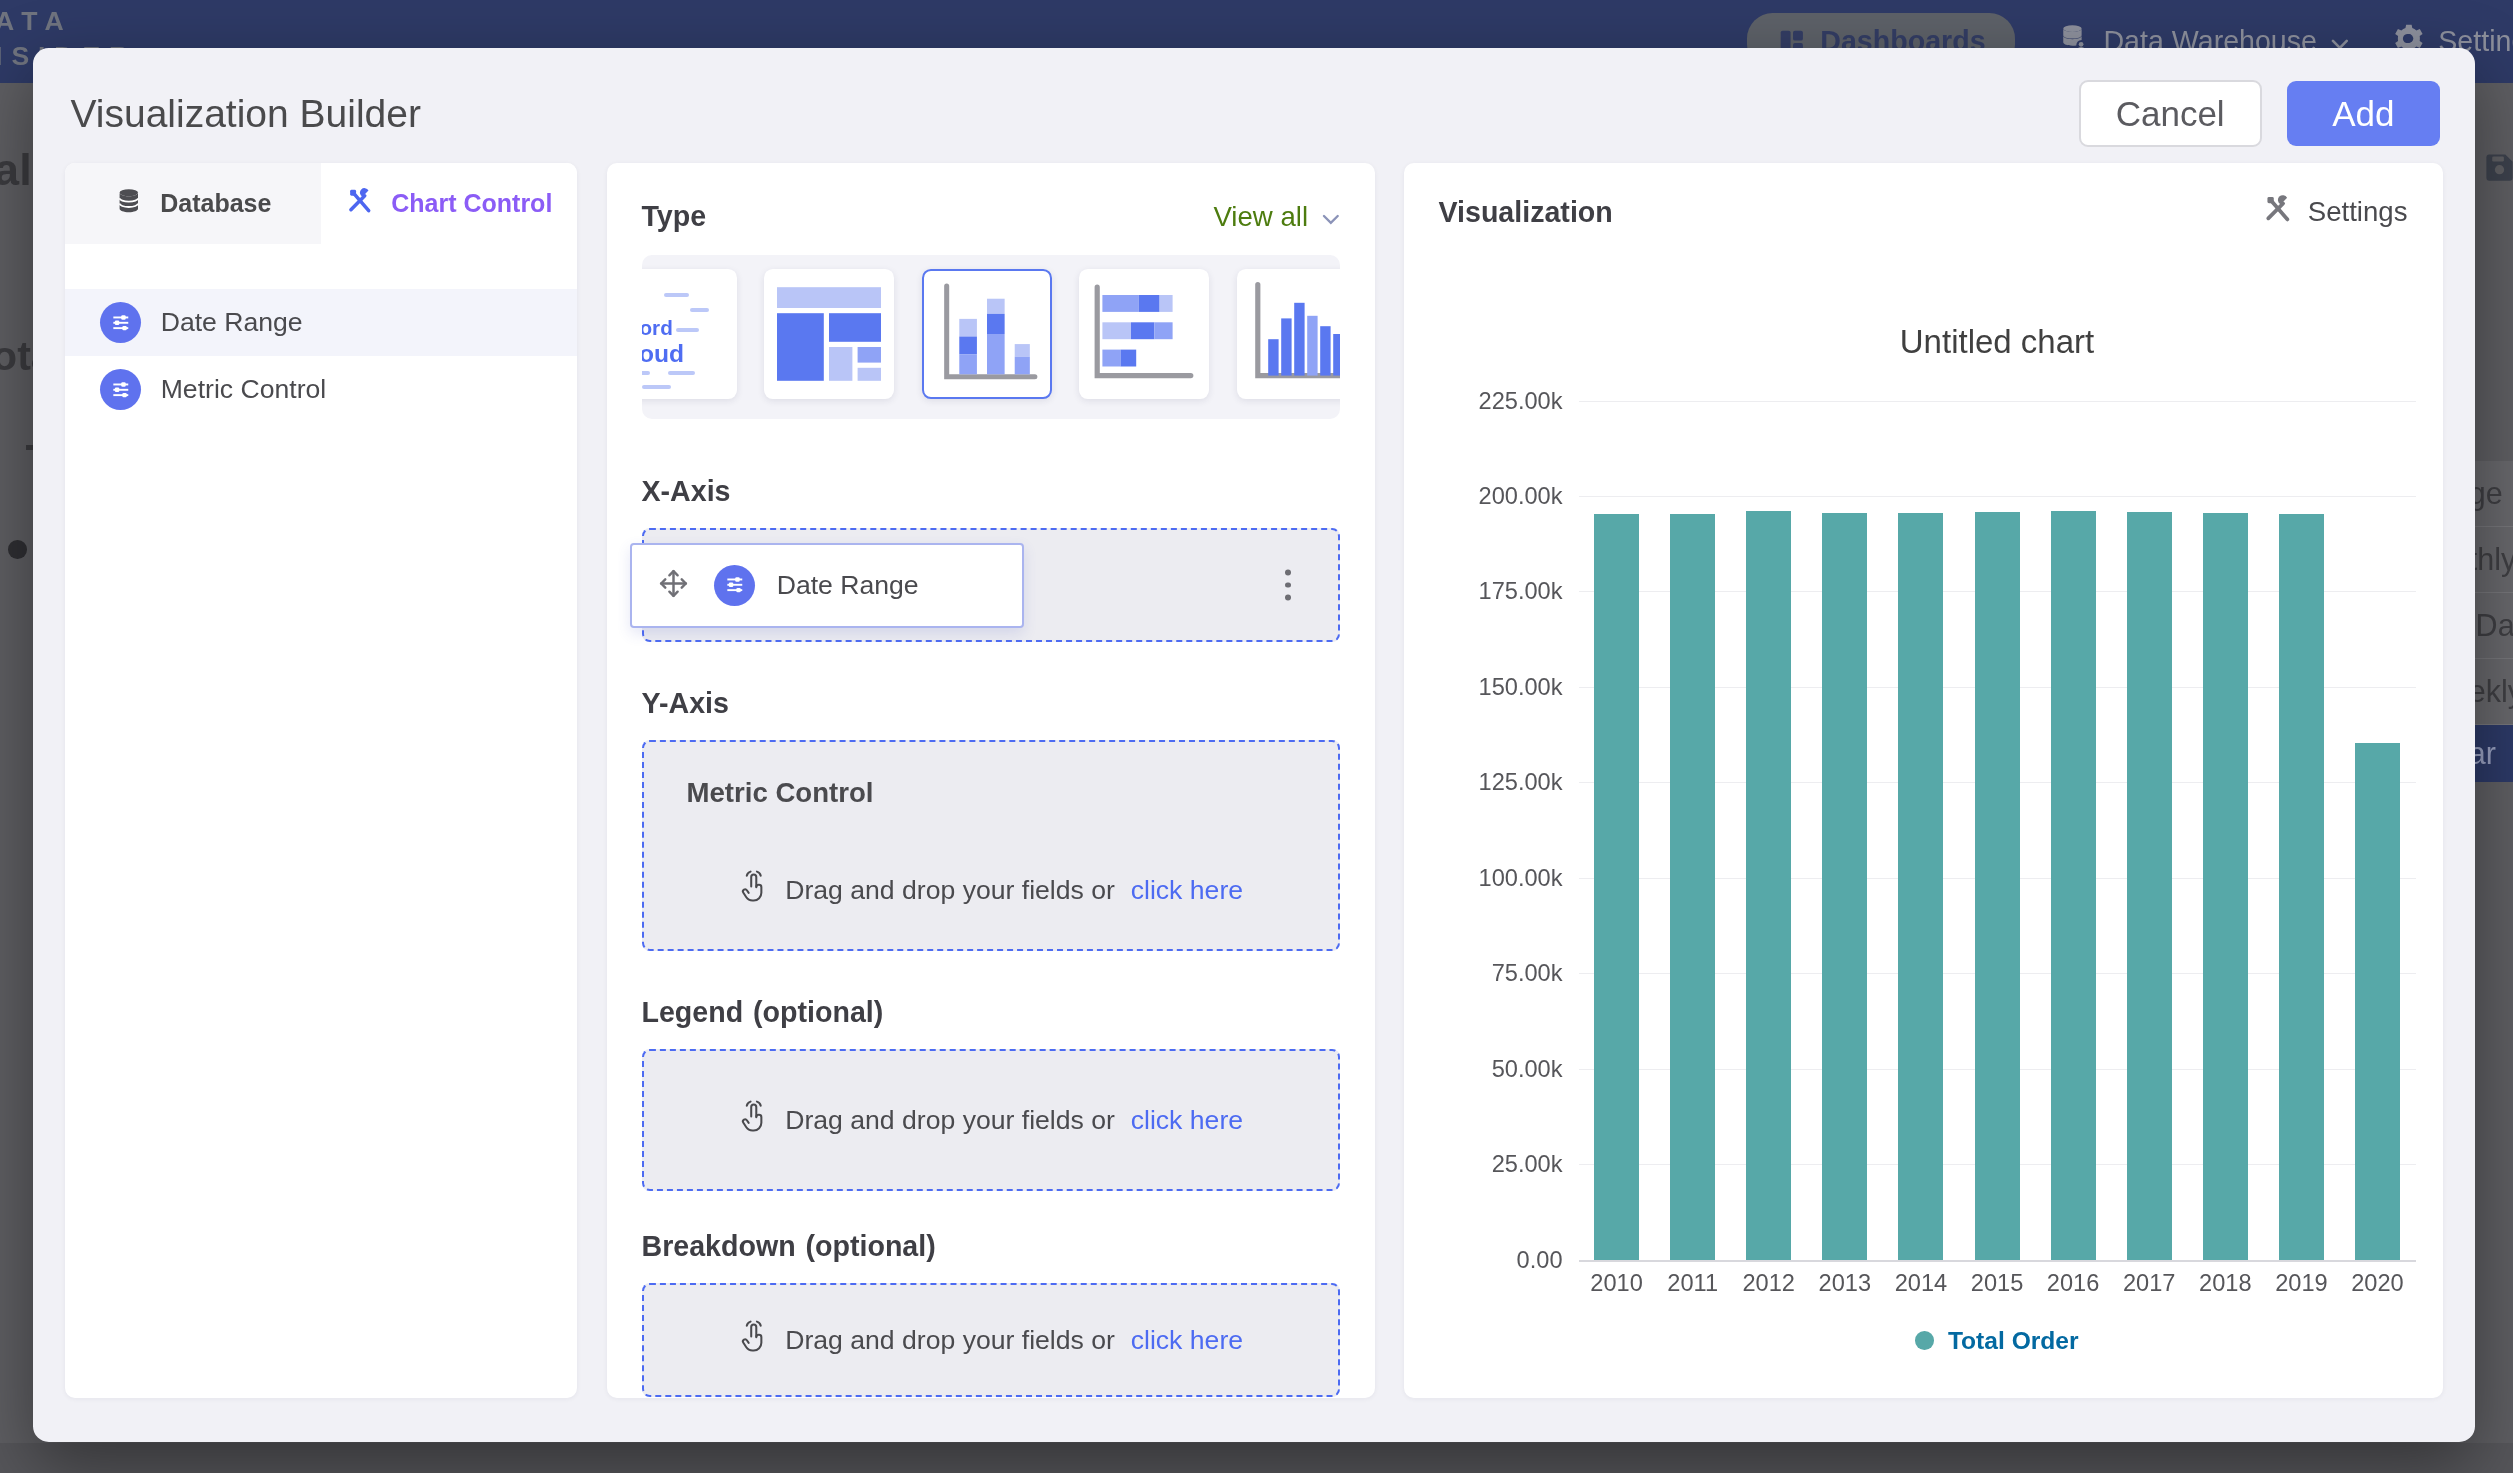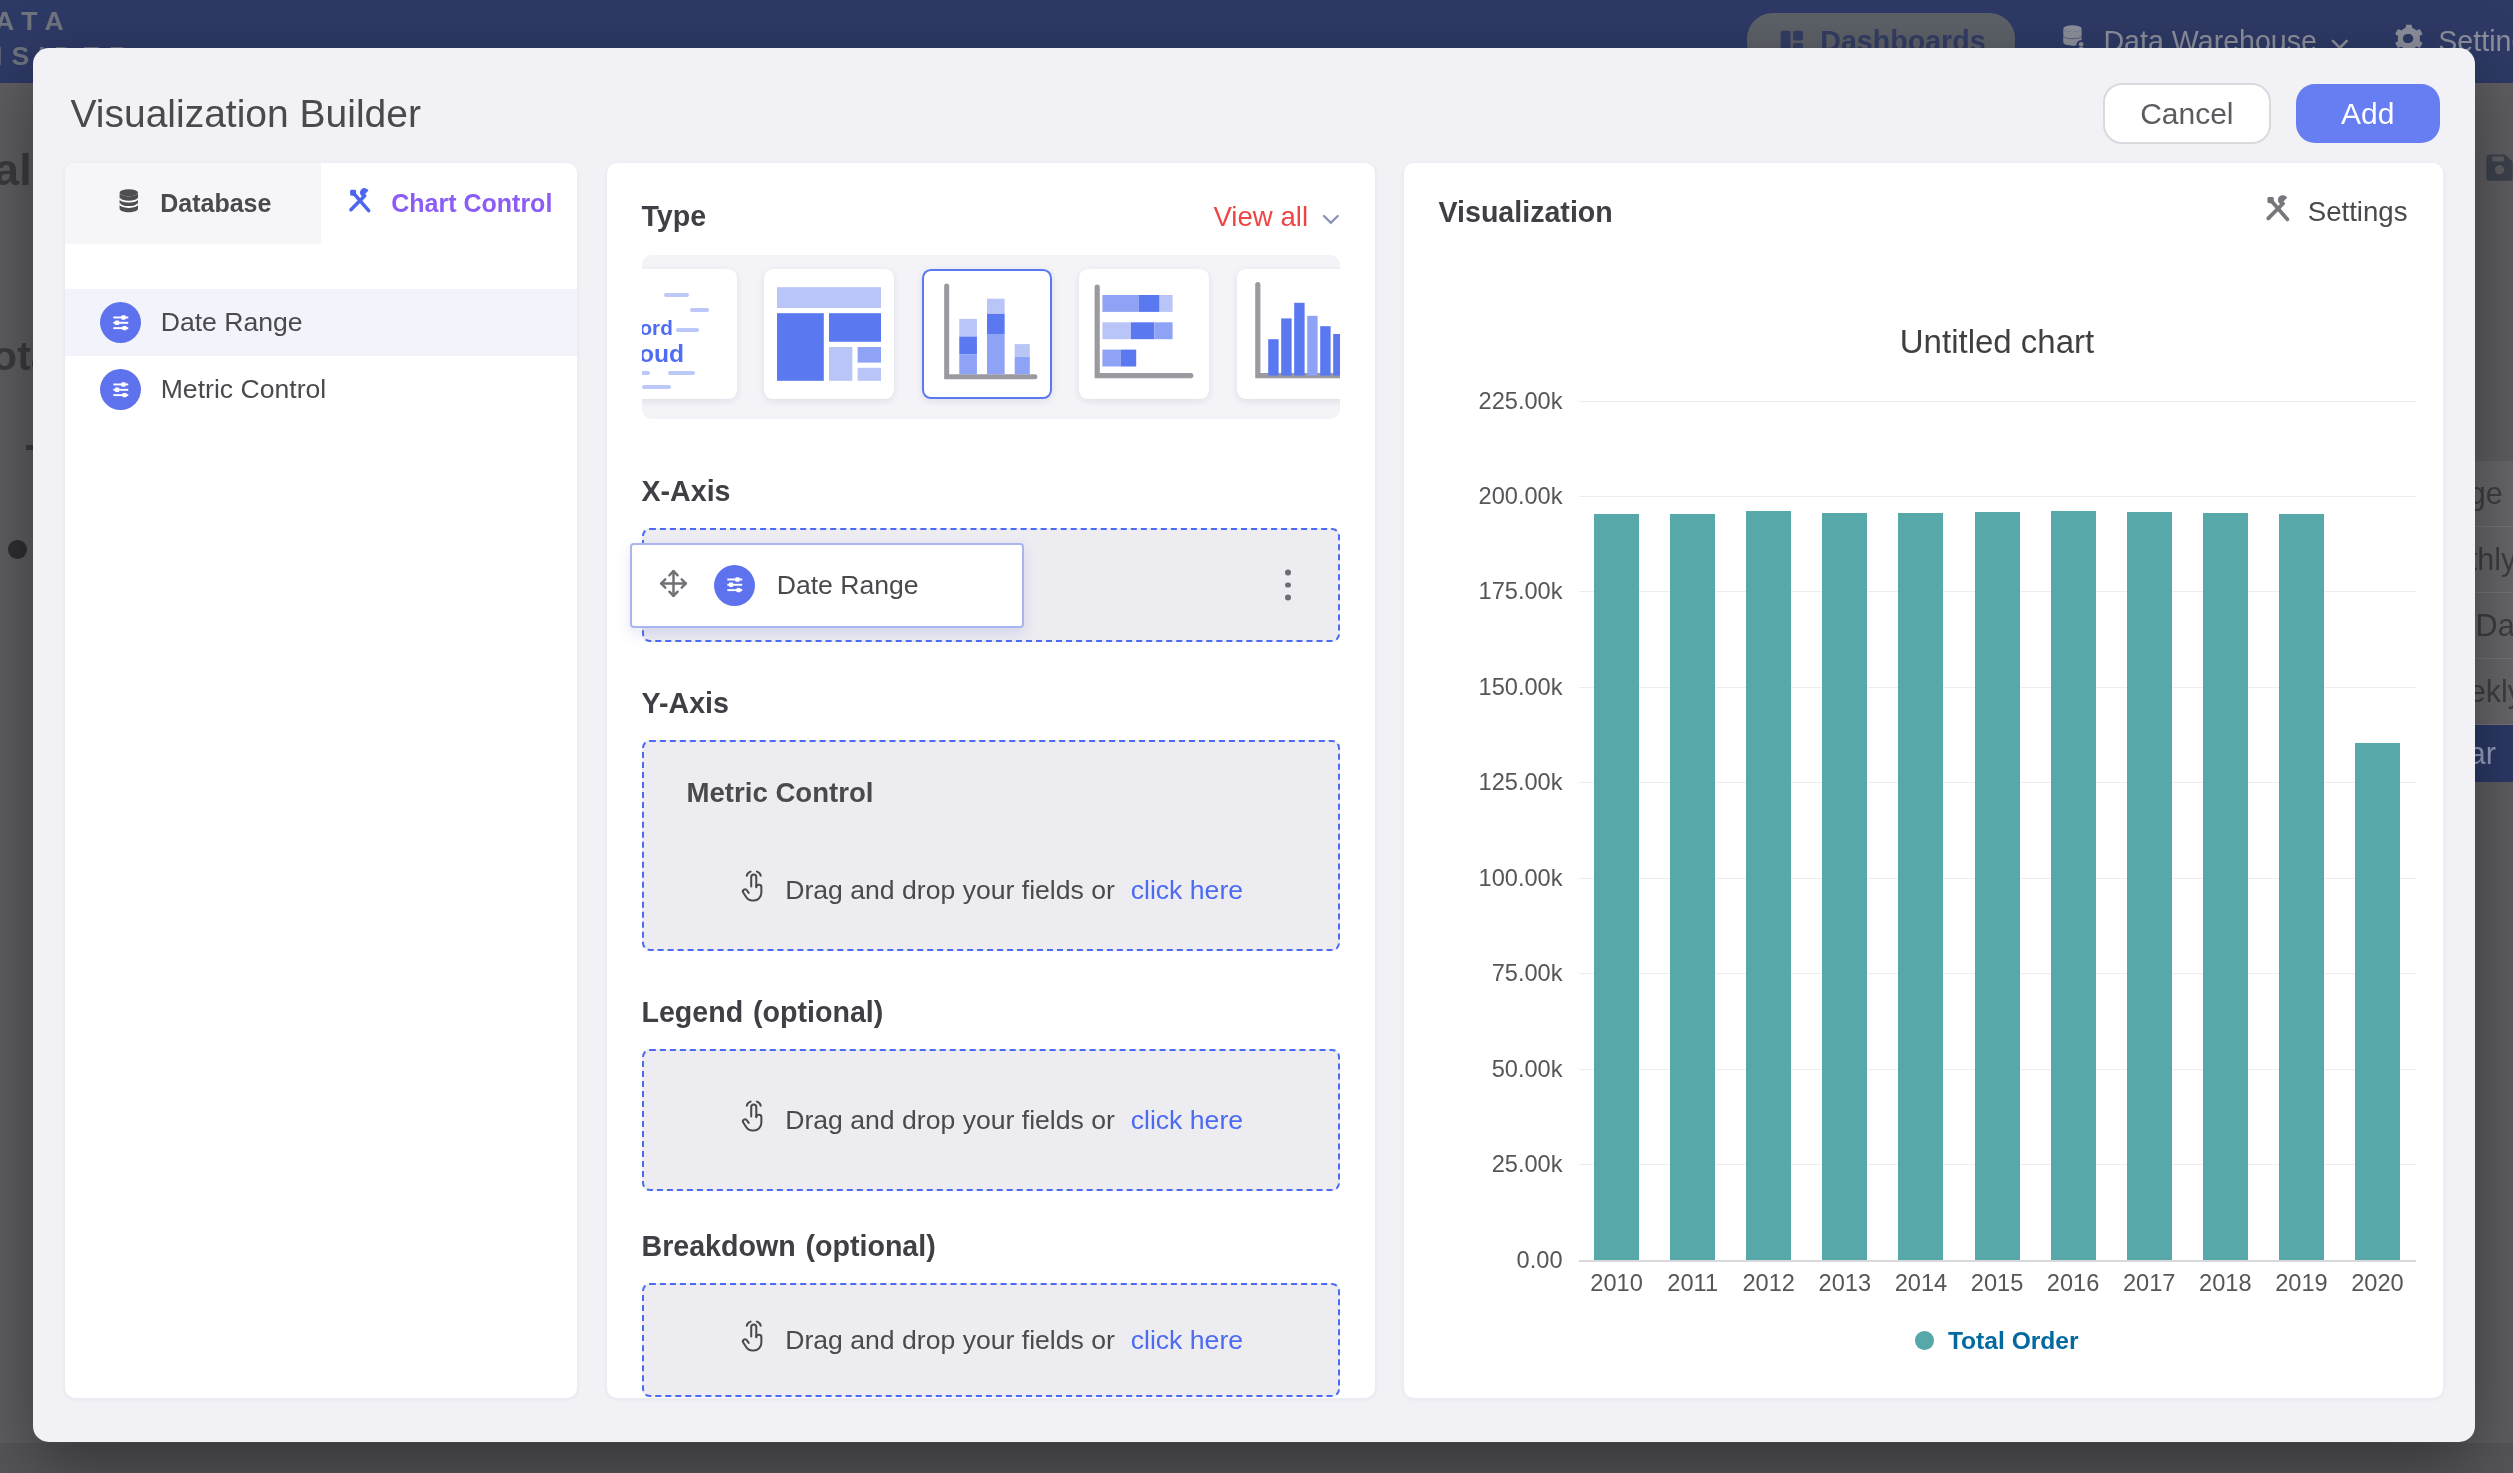--- a/index.html
+++ b/index.html
@@ -24,21 +24,21 @@
   .bg-menu-item:first-child{border-top:none;}
   .bg-menu-item.active{background:#2c3966;color:#99a1c0;height:57px;}
   .bg-save{position:absolute;left:2482px;top:148px;}
   .bg-footer{position:absolute;left:0;bottom:0;width:100%;height:31.5px;background:#56565a;}
 
   
   .modal{position:absolute;left:32.5px;top:48px;width:2442px;height:1394px;background:#f1f1f6;border-radius:15.8px;box-shadow:0 23.6px 69px rgba(0,0,0,.4);}
   .modal-header{position:absolute;left:0;top:8px;width:100%;height:115px;display:flex;align-items:center;justify-content:space-between;box-sizing:border-box;padding:0 35px 0 38px;}
   .modal-title{font-size:39px;color:#4a4a4c;font-weight:500;}
   .hdr-actions{display:flex;gap:25.6px;align-items:center;}
-  .btn{font-size:30px;border-radius:19px;padding:11.8px 35px;cursor:pointer;border:none;font-family:inherit;}
+  .btn{font-size:35px;border-radius:9px;padding:11.8px 35px;cursor:pointer;border:none;font-family:inherit;}
   .btn-cancel{background:#fff;border:2px solid #d9d9de;color:#5b5b60;}
   .btn-add{background:#667ef2;color:#fff;padding:12.8px 45px;}
 
   .panel{position:absolute;top:115px;height:1235px;background:#fff;border-radius:9.9px;box-shadow:0 1px 4.9px rgba(40,40,70,.06);}
   .panel-left{left:32.5px;width:512px;overflow:hidden;}
   .panel-mid{left:574px;width:768px;box-sizing:border-box;padding:35px;}
   .panel-right{left:1371px;width:1039px;box-sizing:border-box;padding:29.6px 35px;}
 
   
   .tabs{display:flex;height:81px;}
@@ -46,21 +46,21 @@
   .tab-db{background:#f6f6f9;color:#4a4a4c;}
   .tab-cc{background:#fff;color:#8b5cf6;}
   .field-list{margin-top:45px;}
   .field-row{height:67px;display:flex;align-items:center;gap:19.7px;padding-left:35px;font-size:26.6px;color:#4a4a4e;cursor:pointer;}
   .field-row.selected{background:#f3f4fb;}
   .circle-ic{width:41px;height:41px;border-radius:50%;background:#5f72ee;flex:0 0 auto;display:flex;align-items:center;justify-content:center;}
 
   
   .type-row{display:flex;align-items:center;justify-content:space-between;height:37px;gap:44px;}
   .sec-label{font-size:28.6px;font-weight:bold;color:#3f3f45;}
-  .view-all{display:flex;align-items:center;gap:13.8px;color:#ef4444;font-size:27.6px;cursor:pointer;}
+  .view-all{display:flex;align-items:center;gap:13.8px;color:#4d7c0f;font-size:27.6px;cursor:pointer;}
   .thumbs{margin-top:19.7px;background:#f3f3f8;border-radius:9.9px;height:164px;overflow:hidden;position:relative;}
   .thumbs-row{position:absolute;left:-35px;top:14.8px;display:flex;gap:27.6px;}
   .thumb{width:130px;height:130px;background:#fff;border-radius:8.9px;box-shadow:0 2px 7.9px rgba(40,40,80,.10);box-sizing:border-box;position:relative;cursor:pointer;flex:0 0 auto;}
   .thumb.selected{border:2px solid #5a78f0;}
   .thumb svg{position:absolute;left:0;top:0;width:100%;height:100%;}
   .wc-word{position:absolute;color:#4f6df2;font-weight:bold;}
   .wc-1{left:13.8px;top:47px;font-size:20.7px;}
   .wc-2{left:7.9px;top:71px;font-size:24.6px;}
   .wc-bar{position:absolute;height:3.9px;border-radius:2px;background:#bcc8f8;}
 

